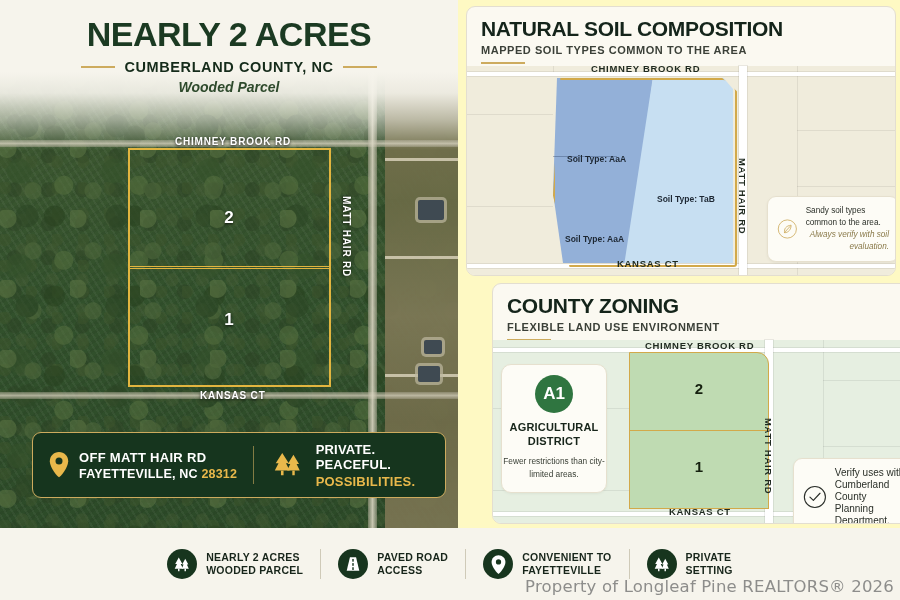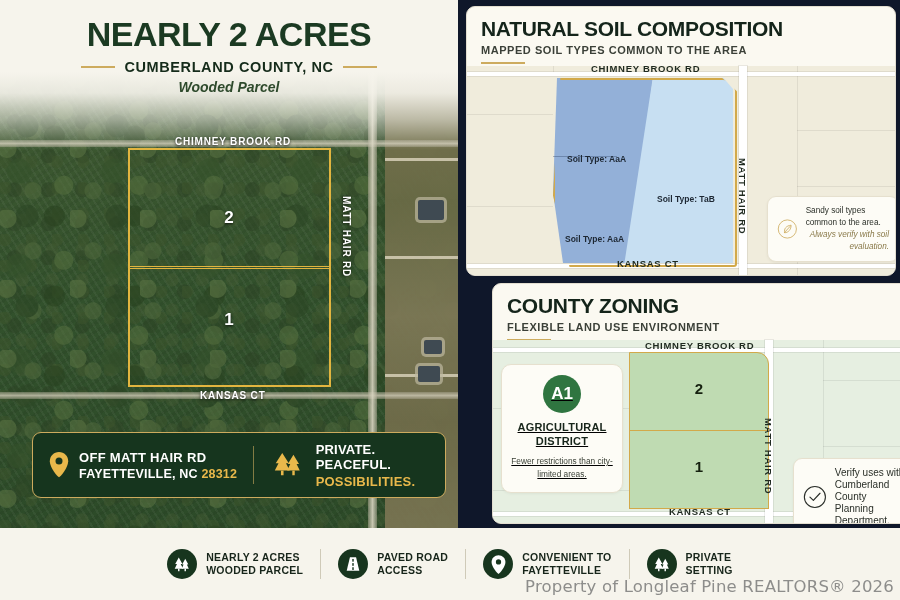--- a/index.html
+++ b/index.html
@@ -2,21 +2,21 @@
 <html><head>
 <meta charset="utf-8">
 <style>
   html,body{margin:0;padding:0;}
   body{
     width:900px;height:600px;overflow:hidden;
     background:#f4f2e9;
     font-family:"Liberation Sans", sans-serif;
     -webkit-font-smoothing:antialiased;
   }
-  .flyer{position:relative;width:900px;height:600px;background:#0f172a;}
+  .flyer{position:relative;width:900px;height:600px;background:#fef9c3;}
 
   
   .left{position:absolute;left:0;top:0;width:458px;height:528px;overflow:hidden;background:#f4f2e9;}
 
   
   .aerial{position:absolute;inset:0;
     background:
       radial-gradient(circle at 18% 22%, rgba(60,84,44,.55) 0 6px, transparent 7px),
       radial-gradient(circle at 42% 58%, rgba(44,66,36,.5) 0 7px, transparent 8px),
       radial-gradient(circle at 74% 33%, rgba(70,92,52,.4) 0 6px, transparent 7px),
@@ -138,21 +138,21 @@
   .callout{position:absolute;background:#fdfcf6;border:1px solid #e6e0ce;border-radius:9px;
     display:flex;align-items:center;gap:8px;padding:8px 9px;box-shadow:0 1px 3px rgba(0,0,0,.05);}
   .c-soil{left:300px;top:130px;width:112px;}
   .c-soil .ctxt{font-size:8.2px;line-height:12px;color:#2a2f28;}
   .c-soil .ctxt .it{display:block;font-style:italic;color:#8a7a4a;text-align:right;}
   .c-verify{left:300px;top:118px;width:114px;}
   .c-verify .ctxt{font-size:10px;line-height:12px;color:#2a2f28;}
 
   .zbadge{position:absolute;left:8px;top:24px;width:104px;
     background:#fdfcf6;border:1px solid #e6e0ce;border-radius:10px;
-    padding:10px 8px 12px;text-align:center;box-shadow:0 1px 3px rgba(0,0,0,.05);text-decoration:underline;}
+    padding:10px 0 12px;text-align:center;box-shadow:0 1px 3px rgba(0,0,0,.05);}
   .zb-circ{width:38px;height:38px;border-radius:50%;background:#2f7540;margin:0 auto;
     display:flex;align-items:center;justify-content:center;color:#fff;font-size:17px;font-weight:800;}
   .zb-t1{margin-top:7px;font-size:11px;font-weight:800;letter-spacing:.2px;color:#17251a;line-height:14px;}
   .zb-t2{margin-top:7px;font-size:8.3px;line-height:12.5px;color:#3a4036;}
 
   
   .strip{position:absolute;left:0;top:528px;width:900px;height:72px;background:#f6f4ec;
     display:flex;align-items:center;justify-content:center;gap:0;}
   .feat{display:flex;align-items:center;gap:9px;padding:0 17px;}
   .feat .fcirc{width:30px;height:30px;border-radius:50%;background:#17351e;

